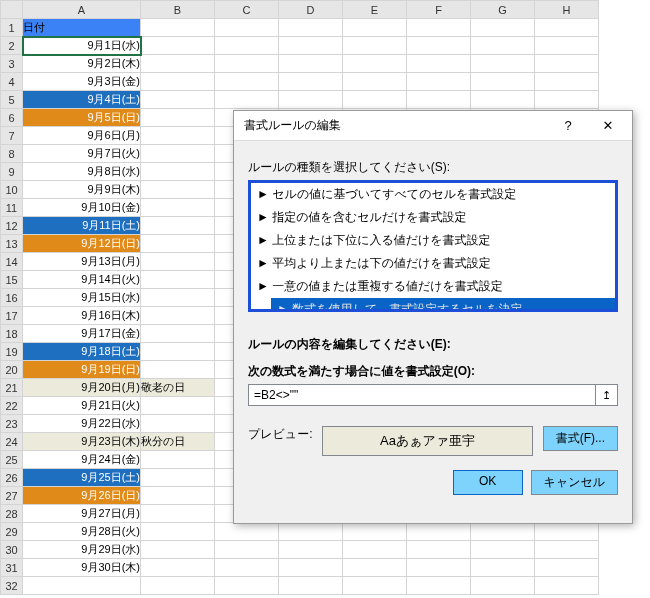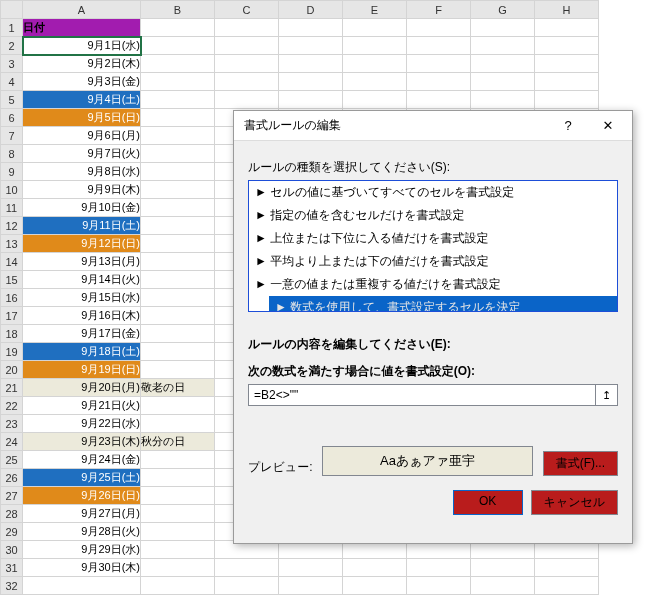--- a/index.html
+++ b/index.html
@@ -61,21 +61,21 @@
   }
   .titlebar .title { flex: 1; }
   .winbtn {
     width: 40px; height: 28px;
     display: flex; align-items: center; justify-content: center;
     font-size: 13px;
   }
   .body { padding: 12px 14px 28px 14px; }
   .label { margin: 6px 0 4px 0; }
   .rulelist {
-    border: 1px solid #1d4ed8;
+    border: 3px solid #1d4ed8;
     background: #fff;
     height: 132px;
     overflow: hidden;
   }
   .ruleitem {
     padding: 3px 6px;
     white-space: nowrap;
   }
   .ruleitem.selected { background: #0a64c8; color: #e5e5e5; margin-left: 20px; }
   .arrow { display: inline-block; width: 12px; }
@@ -95,35 +95,35 @@
   .refbtn {
     width: 22px; height: 22px;
     border: 1px solid #828790;
     border-left: none;
     background: #fff;
     display: flex; align-items: center; justify-content: center;
     font-size: 11px;
   }
   .preview-row {
     display: flex;
-    align-items: flex-end;
+    align-items: flex-start;
     gap: 10px;
-    margin-top: 40px;
+    margin-top: 20px;
   }
   .preview-box {
     flex: 1;
     border: 1px solid #828790;
     background: #eceadb;
     text-align: center;
     padding: 5px 0;
     font-size: 13px;
   }
   .btn {
     border: 1px solid #828790;
-    background: #b91c1c;
+    background: #7dd3fc;
     padding: 3px 12px;
     font-size: 12px;
     min-width: 70px;
     text-align: center;
   }
   .btn.primary { border: 1px solid #0a64c8; }
   .btnrow {
     display: flex;
     justify-content: flex-end;
     gap: 8px;
@@ -145,21 +145,21 @@
         <th class="colN">D</th>
         <th class="colN">E</th>
         <th class="colN">F</th>
         <th class="colN">G</th>
         <th class="colN">H</th>
       </tr>
   </thead>
   <tbody id="sheet-body">
       <tr>
         <th class="rowhdr">1</th>
-        <td class="colA cell-text" style="background: #a21caf; font-weight: bold;">日付</td>
+        <td class="colA cell-text" style="background: #3b82f6;">日付</td>
         <td class="colB cell-text"></td>
         <td class="colN"></td>
         <td class="colN"></td>
         <td class="colN"></td>
         <td class="colN"></td>
         <td class="colN"></td>
         <td class="colN"></td>
       </tr>
       <tr>
         <th class="rowhdr">2</th>

